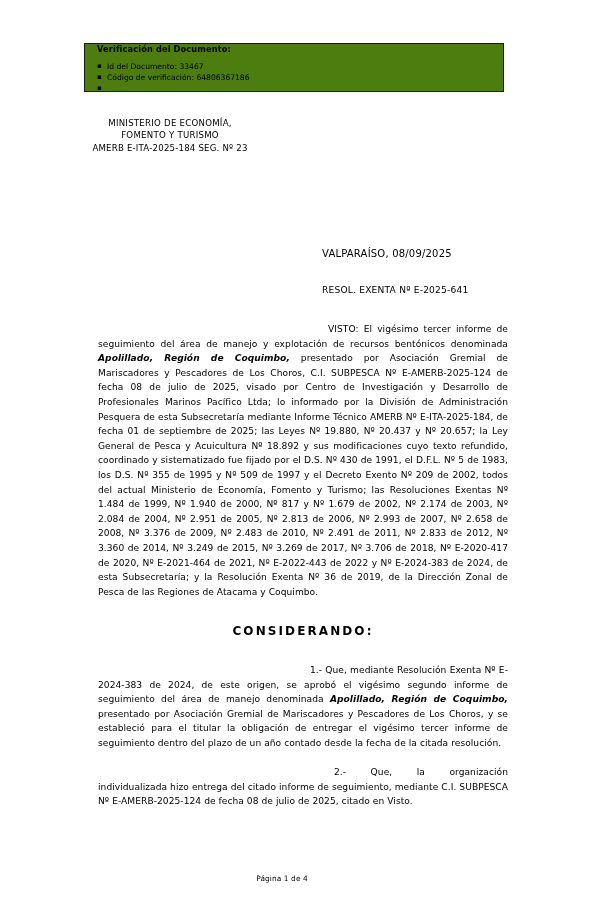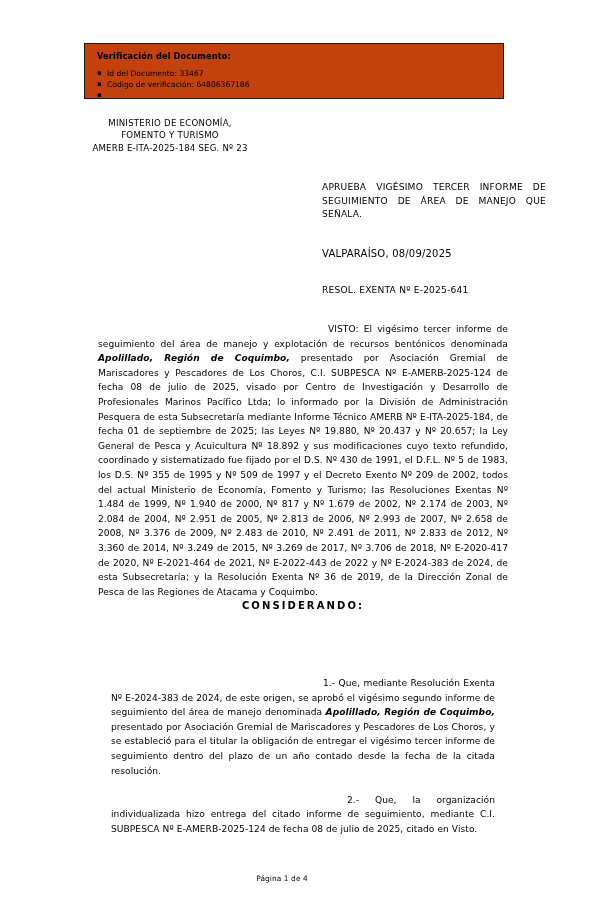--- a/index.html
+++ b/index.html
@@ -24,22 +24,22 @@
 
   
   .verif-wrap {
     position: absolute;
     left: 84px;
     top: 43px;
     width: 420px;
   }
   .verif-box {
     border: 1px solid #1a1a1a;
-    background: #c2410c;
-    padding: 7px 10px 8px 10px;
+    background: #4d7c0f;
+    padding: 0 10px 8px 10px;
     box-sizing: border-box;
   }
   .verif-title {
     font-size: 8.2px;
     font-weight: bold;
     letter-spacing: 0.15px;
     margin: 0 0 7px 2px;
   }
   .verif-list {
     margin: 0;
@@ -146,39 +146,39 @@
     width: 212px;
   }
   .indent-lead-3 {
     display: inline-block;
     width: 236px;
   }
 
   .considerando {
     position: absolute;
     left: 98px;
-    top: 600px;
+    top: 624px;
     width: 410px;
     text-align: center;
-    font-size: 10px;
+    font-size: 12px;
     font-weight: bold;
     letter-spacing: 2.1px;
   }
 
   .cons-body {
     position: absolute;
     left: 98px;
     top: 663px;
     width: 410px;
     font-size: 9.1px;
     line-height: 14.6px;
     text-align: justify;
     letter-spacing: 0.05px;
   }
-  .cons-body p { margin: 13px; }
+  .cons-body p { margin: 0; }
   .cons-body p.gap-top { margin-top: 14.6px; }
 
   
   .footer {
     position: absolute;
     left: 0;
     top: 874px;
     width: 564px;
     text-align: center;
     font-size: 7.4px;
@@ -208,21 +208,20 @@
       </ul>
     </div>
   </div>
 
   <div class="ministry">
     <div class="line1">MINISTERIO DE ECONOMÍA,</div>
     <div class="line2">FOMENTO Y TURISMO</div>
     <div class="amerb">AMERB E-ITA-2025-184 SEG. Nº 23</div>
   </div>
 
-  <div class="title-block">APRUEBA VIGÉSIMO TERCER INFORME DE SEGUIMIENTO DE ÁREA DE MANEJO QUE SEÑALA.</div>
 
   <div class="place-date">VALPARAÍSO, 08/09/2025</div>
 
   <div class="resol">RESOL. EXENTA Nº E-2025-641</div>
 
   <div class="body-text">
     <p><span class="indent-lead"></span><span class="lead">VISTO:</span><span> El vigésimo tercer informe de seguimiento del área de manejo y explotación de recursos bentónicos denominada </span><span class="ital-bold">Apolillado, Región de Coquimbo,</span><span> presentado por Asociación Gremial de Mariscadores y Pescadores de Los Choros, C.I. SUBPESCA Nº E-AMERB-2025-124 de fecha 08 de julio de 2025, visado por Centro de Investigación y Desarrollo de Profesionales Marinos Pacífico Ltda; lo informado por la División de Administración Pesquera de esta Subsecretaría mediante Informe Técnico AMERB Nº E-ITA-2025-184, de fecha 01 de septiembre de 2025; las Leyes Nº 19.880, Nº 20.437 y Nº 20.657; la Ley General de Pesca y Acuicultura Nº 18.892 y sus modificaciones cuyo texto refundido, coordinado y sistematizado fue fijado por el D.S. Nº 430 de 1991, el D.F.L. Nº 5 de 1983, los D.S. Nº 355 de 1995 y Nº 509 de 1997 y el Decreto Exento Nº 209 de 2002, todos del actual Ministerio de Economía, Fomento y Turismo; las Resoluciones Exentas Nº 1.484 de 1999, Nº 1.940 de 2000, Nº 817 y Nº 1.679 de 2002, Nº 2.174 de 2003, Nº 2.084 de 2004, Nº 2.951 de 2005, Nº 2.813 de 2006, Nº 2.993 de 2007, Nº 2.658 de 2008, Nº 3.376 de 2009, Nº 2.483 de 2010, Nº 2.491 de 2011, Nº 2.833 de 2012, Nº 3.360 de 2014, Nº 3.249 de 2015, Nº 3.269 de 2017, Nº 3.706 de 2018, Nº E-2020-417 de 2020, Nº E-2021-464 de 2021, Nº E-2022-443 de 2022 y Nº E-2024-383 de 2024, de esta Subsecretaría; y la Resolución Exenta Nº 36 de 2019, de la Dirección Zonal de Pesca de las Regiones de Atacama y Coquimbo.</span></p>
   </div>
 
   <div class="considerando">CONSIDERANDO:</div>

